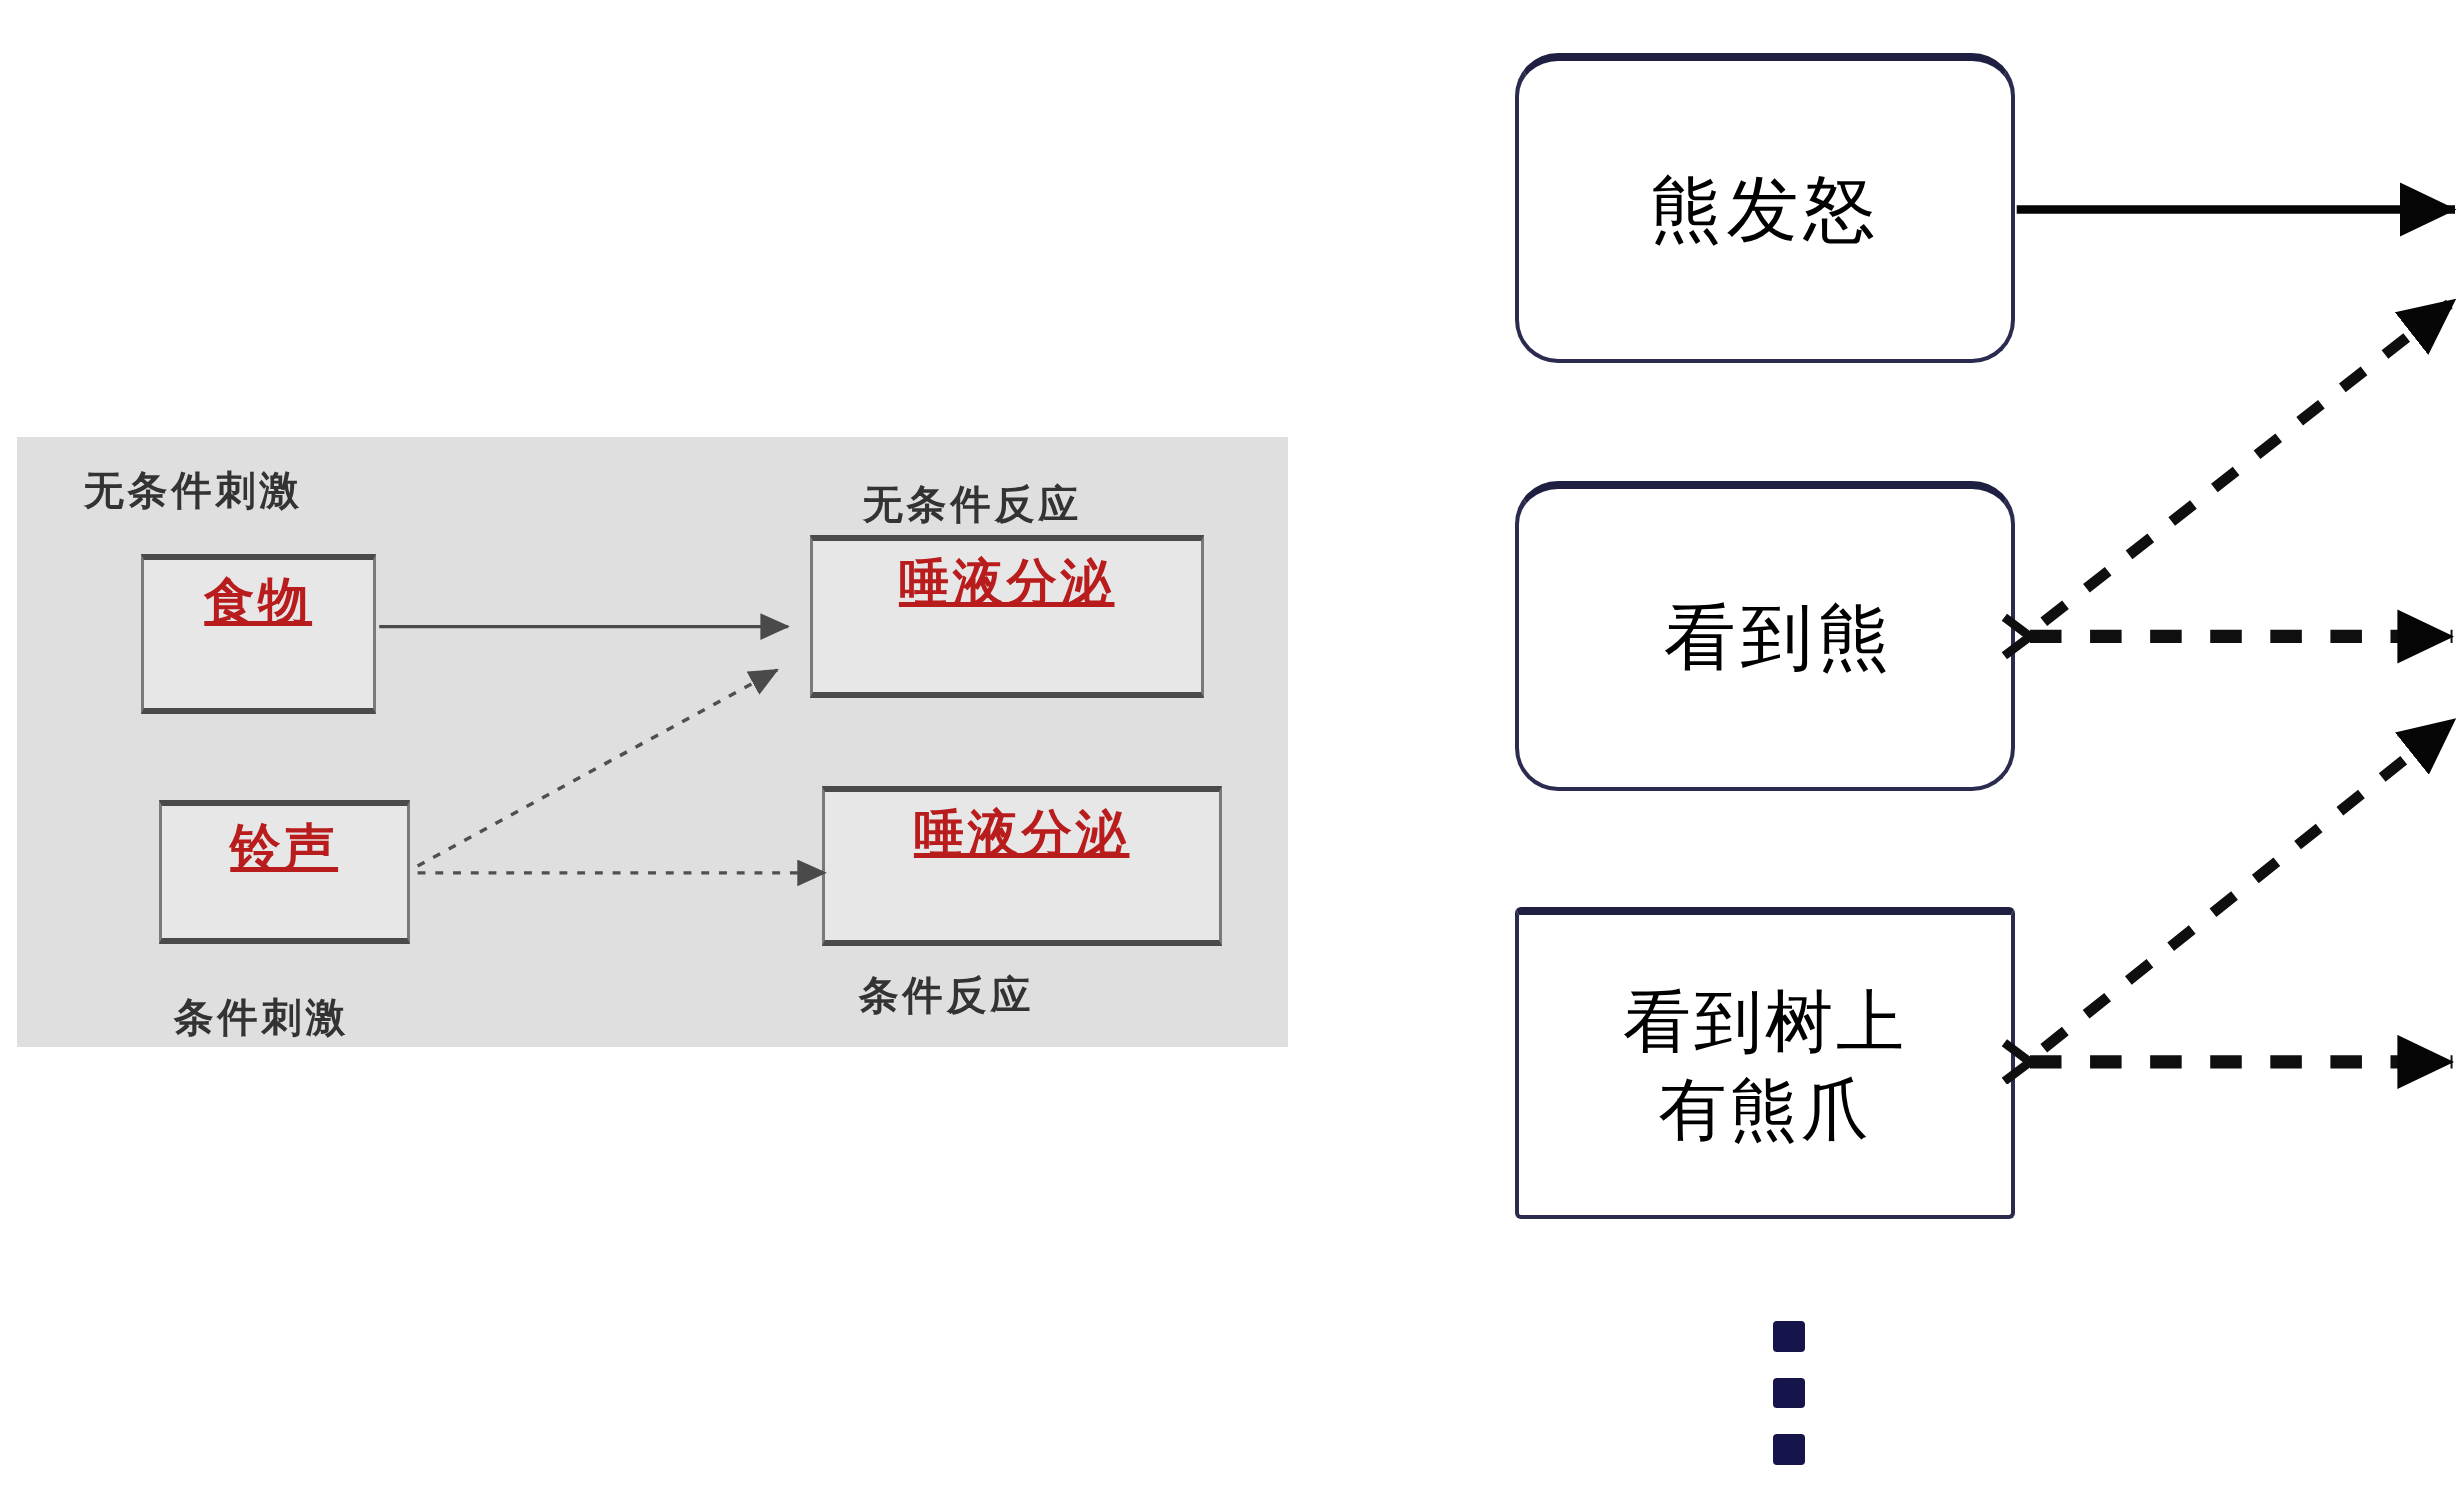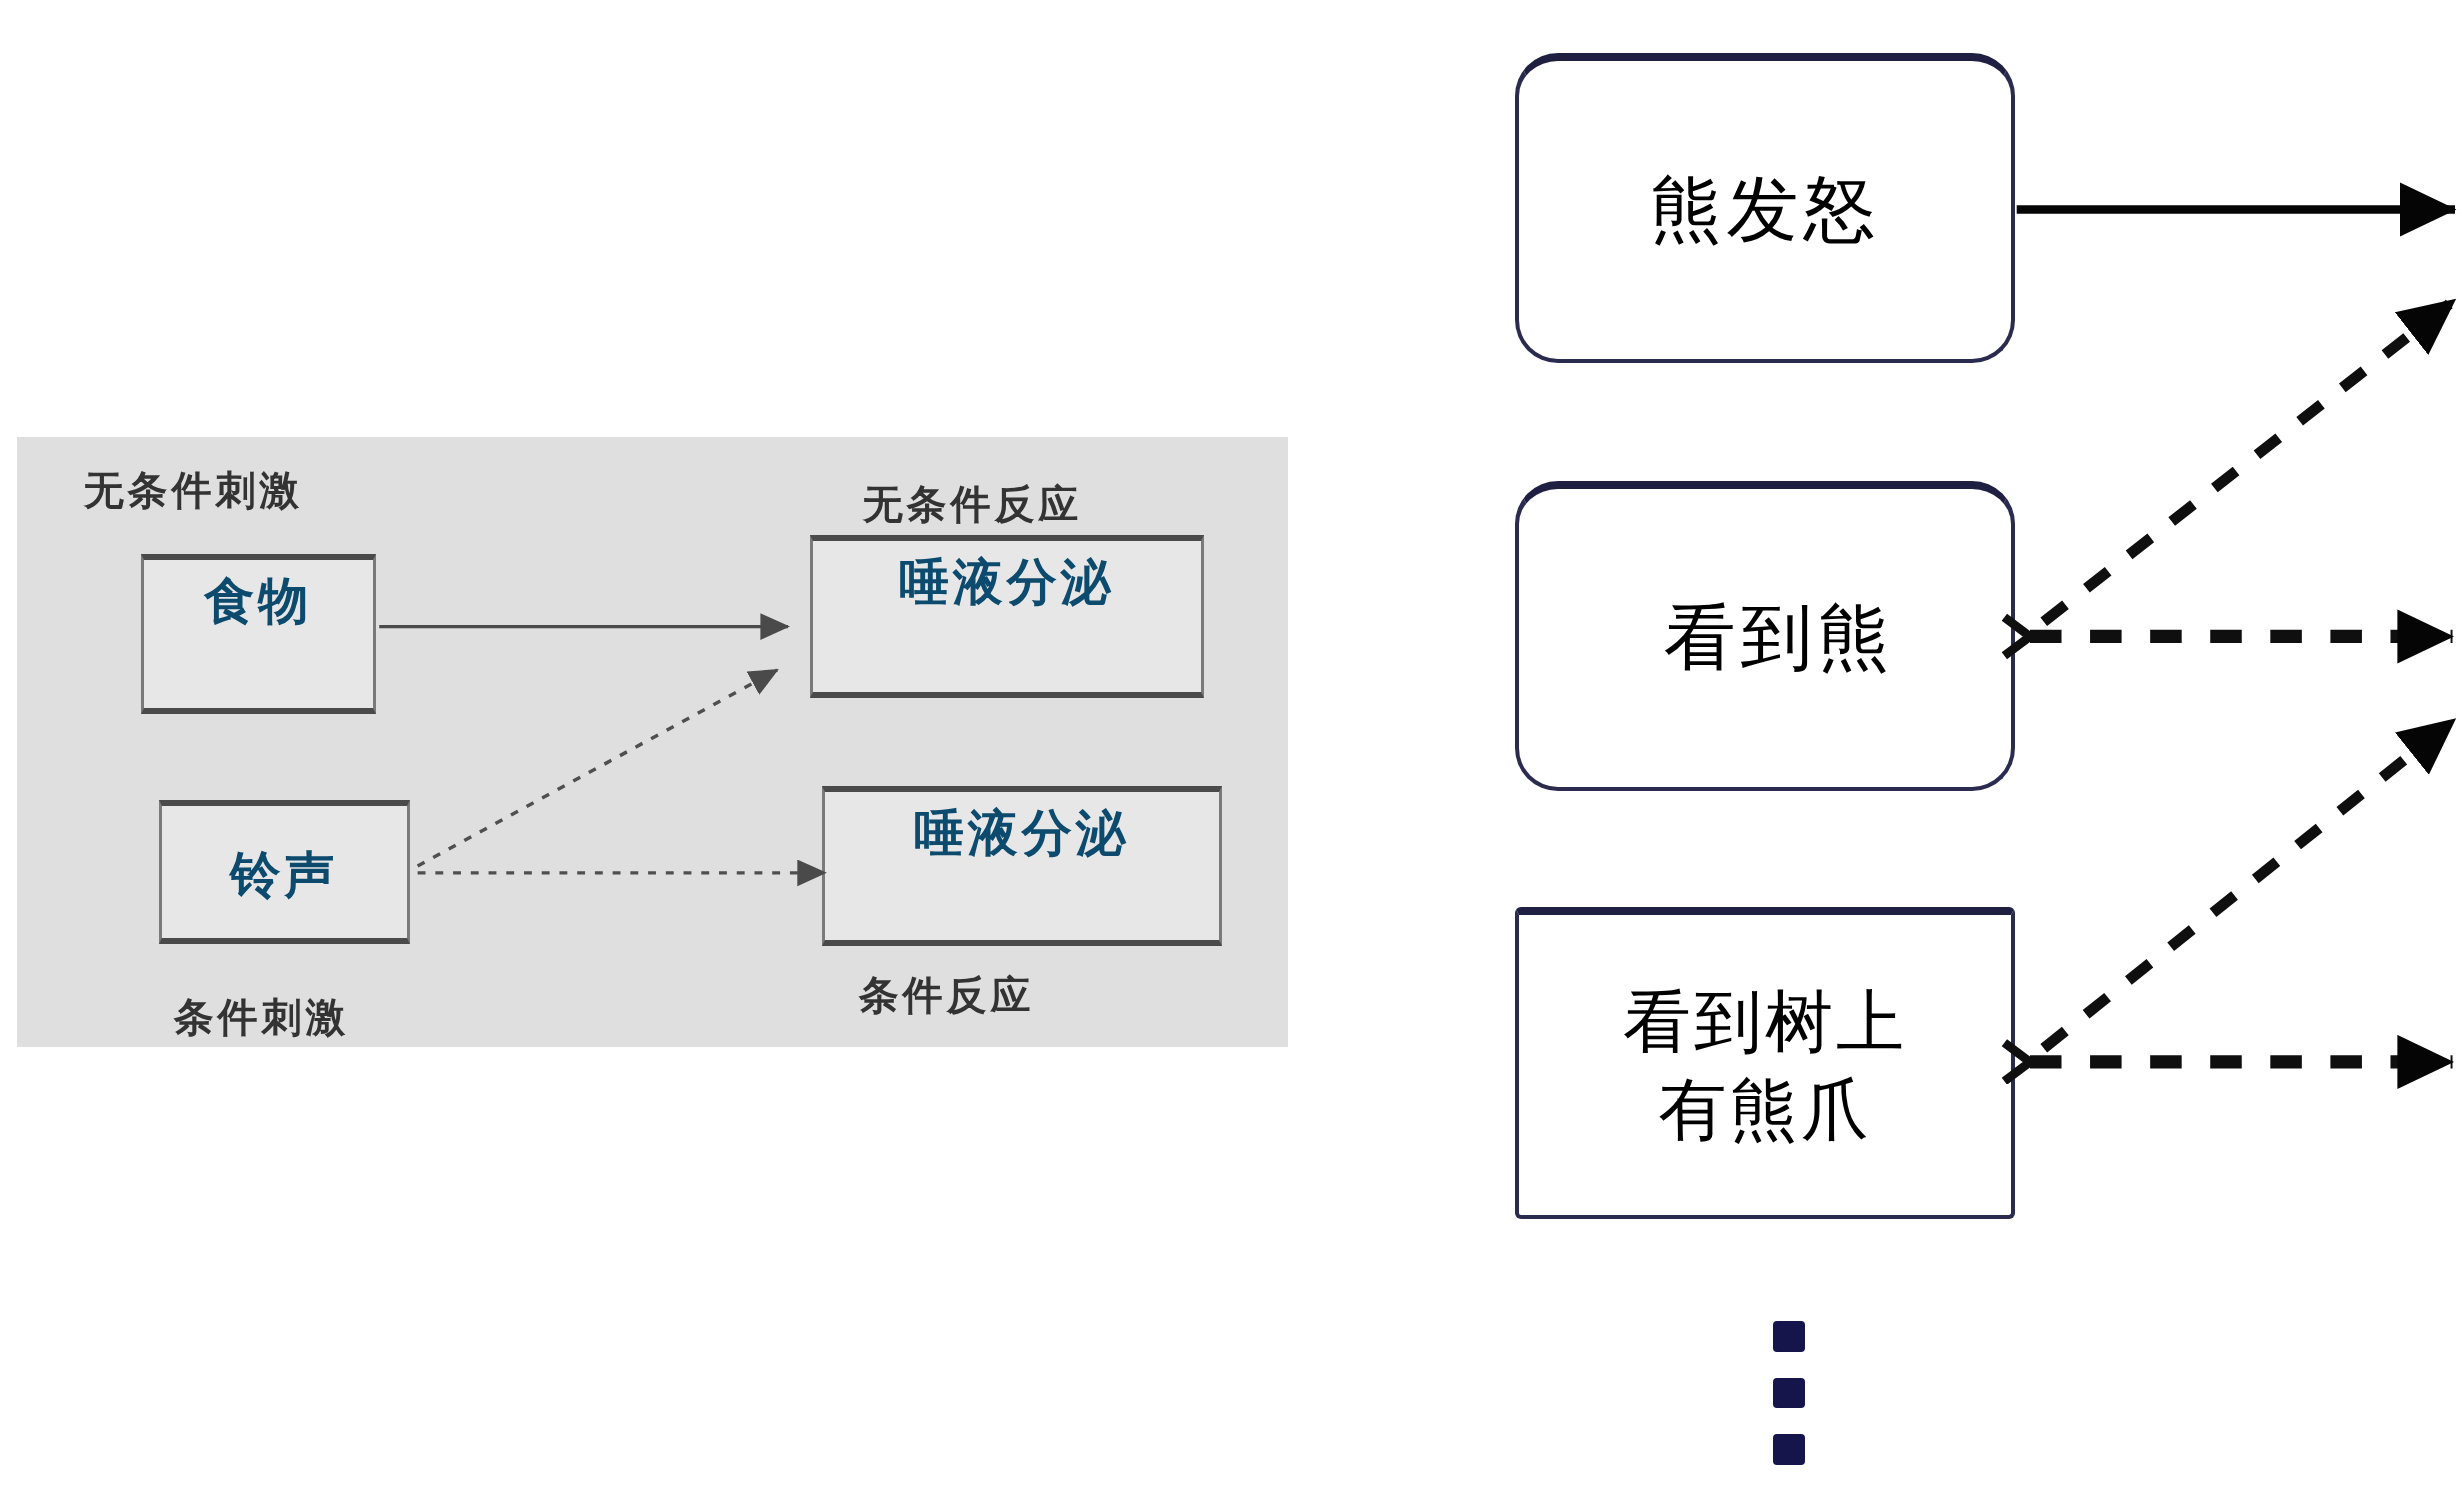--- a/index.html
+++ b/index.html
@@ -24,22 +24,22 @@
     letter-spacing:3.9px; white-space:nowrap;text-align:center;
   }
   .pbox {
     position:absolute; box-sizing:border-box;
     background:#e7e7e7;
     border:3.4px solid #7a7a7a;
     border-top:6.9px solid #4a4a4a;
     border-bottom:6.4px solid #4a4a4a;
     display:flex; justify-content:center; align-items:flex-start;
     padding-top:7.9px;
-    font-size:50px; font-weight:600; color:#0c4a6e;
-    letter-spacing:3.9px; white-space:nowrap;
+    font-size:50px; font-weight:600; color:#b91c1c;
+    letter-spacing:3.9px; white-space:nowrap;text-decoration:underline;
   }
 
   
   .node {
     position:absolute; box-sizing:border-box; background:#ffffff;
     display:flex; flex-direction:column; align-items:center; justify-content:center;
     text-align:center; border-radius:43px;
   }
   .state {
     border:4.4px solid var(--c-state-border,#2b2b4f);
@@ -74,21 +74,21 @@
   <div class="plabel" style="left:846px; top:40px;">无条件反应</div>
 
   <div class="pbox" style="left:124px; top:117px; width:235px; height:160px;">
     <span>食物</span>
   </div>
 
   <div class="pbox" style="left:793px; top:98px; width:394px; height:163px;">
     <span>唾液分泌</span>
   </div>
 
-  <div class="pbox" style="left:142px; top:363px; width:251px; height:144px;align-items:center;">
+  <div class="pbox" style="left:142px; top:363px; width:251px; height:144px;">
     <span>铃声</span>
   </div>
 
   <div class="pbox" style="left:805px; top:349px; width:400px; height:160px;">
     <span>唾液分泌</span>
   </div>
 
   <div class="plabel" style="left:157px; top:553px;">条件刺激</div>
 
   <div class="plabel" style="left:842px; top:531px;font-family:Liberation Mono, monospace;">条件反应</div>

